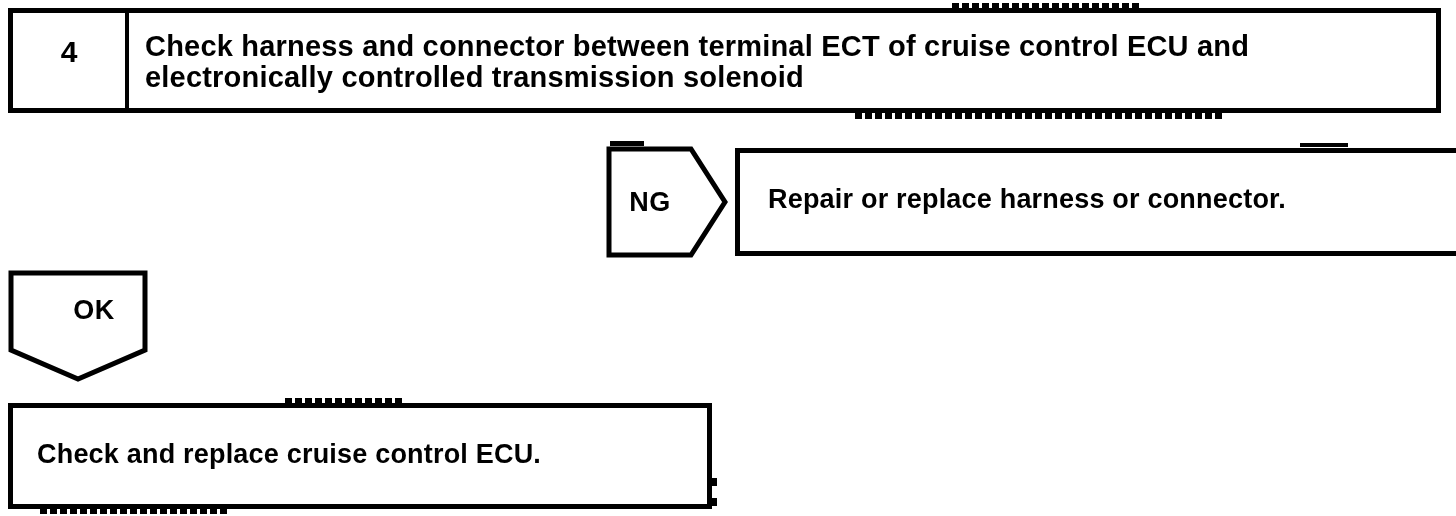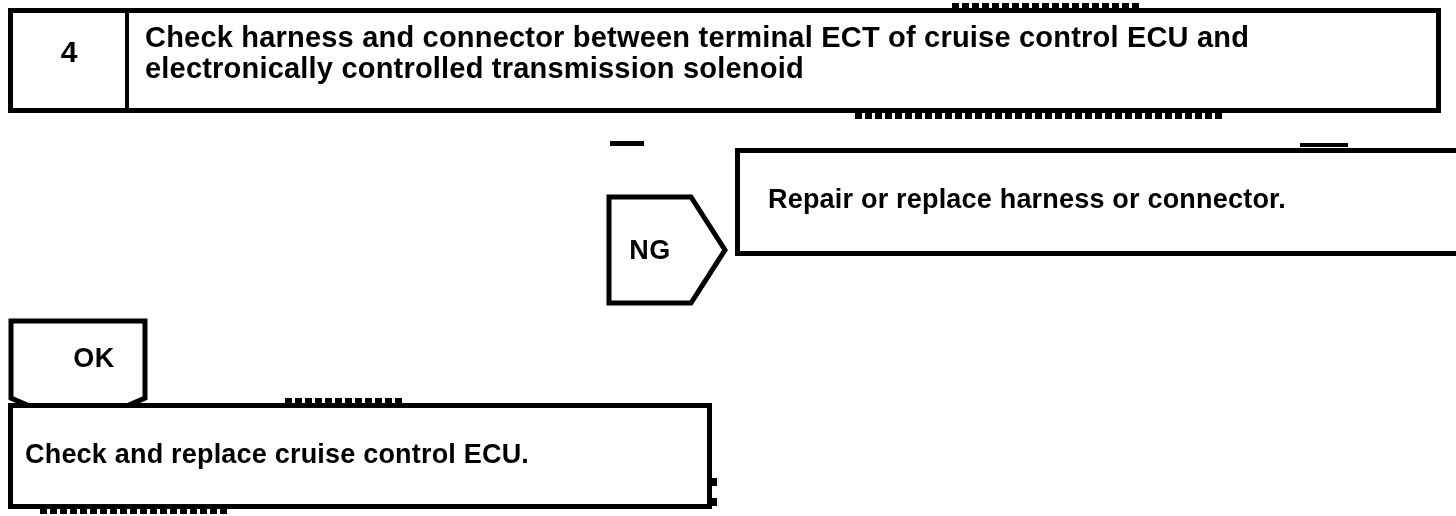--- a/index.html
+++ b/index.html
@@ -36,29 +36,28 @@
     flex: 0 0 112px;
     border-right: 4px solid #000000;
     display: flex;
     align-items: center;
     justify-content: center;
     font-size: 30px;
     padding-bottom: 18px;
   }
   .step-text-cell {
     flex: 1 1 auto;
-    padding: 9px 24px 0 16px;
+    padding: 18px 24px 0 16px;
     font-size: 29px;
     line-height: 31px;
     letter-spacing: 0.2px;
   }
   
   .connector {
     position: absolute;
-    margin-top: 48px;
   }
   .connector svg {
     display: block;
   }
   .connector .shape-label {
     position: absolute;
     font-size: 27px;
     letter-spacing: 0.5px;
   }
   .ng-connector {
@@ -104,21 +103,21 @@
     font-size: 27px;
     letter-spacing: 0.2px;
   }
   .ok-result-box {
     left: 8px;
     top: 403px;
     width: 704px;
     height: 106px;
     display: flex;
     align-items: center;
-    padding: 0 10px 4px 12px;
+    padding: 0 10px 4px 24px;
     font-size: 27px;
     letter-spacing: 0.2px;
   }
   
   .artifact {
     position: absolute;
     background: repeating-linear-gradient(90deg, #000 0 7px, transparent 7px 10px);
   }
   .artifact.solid { background: #000; }
 </style>

